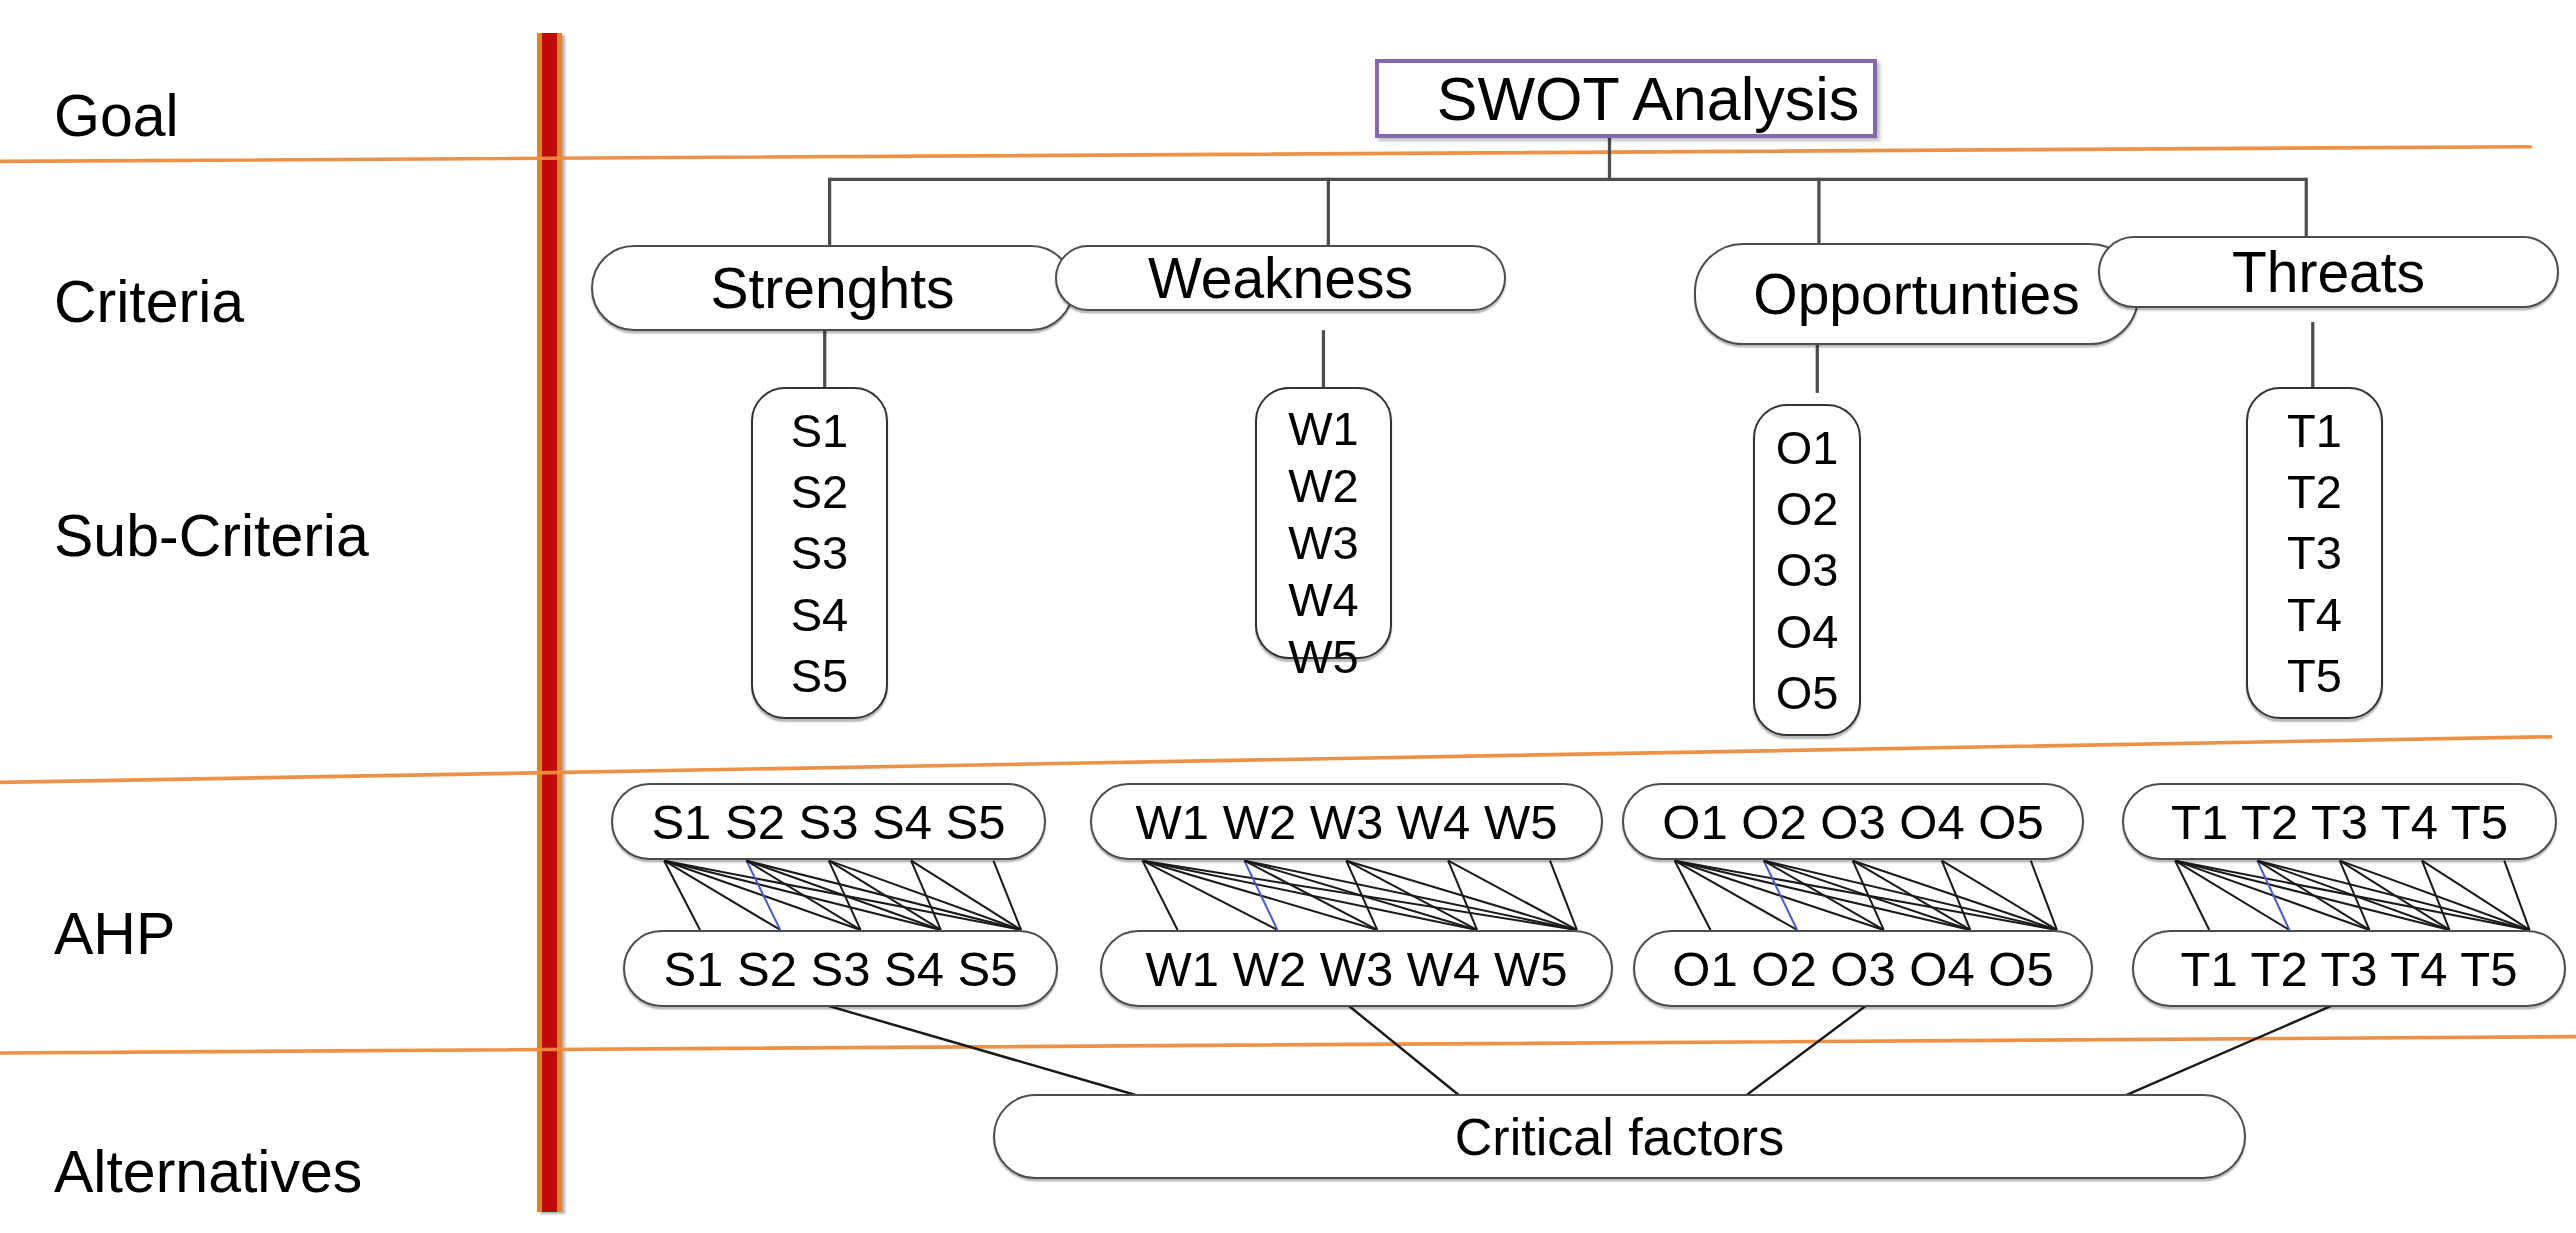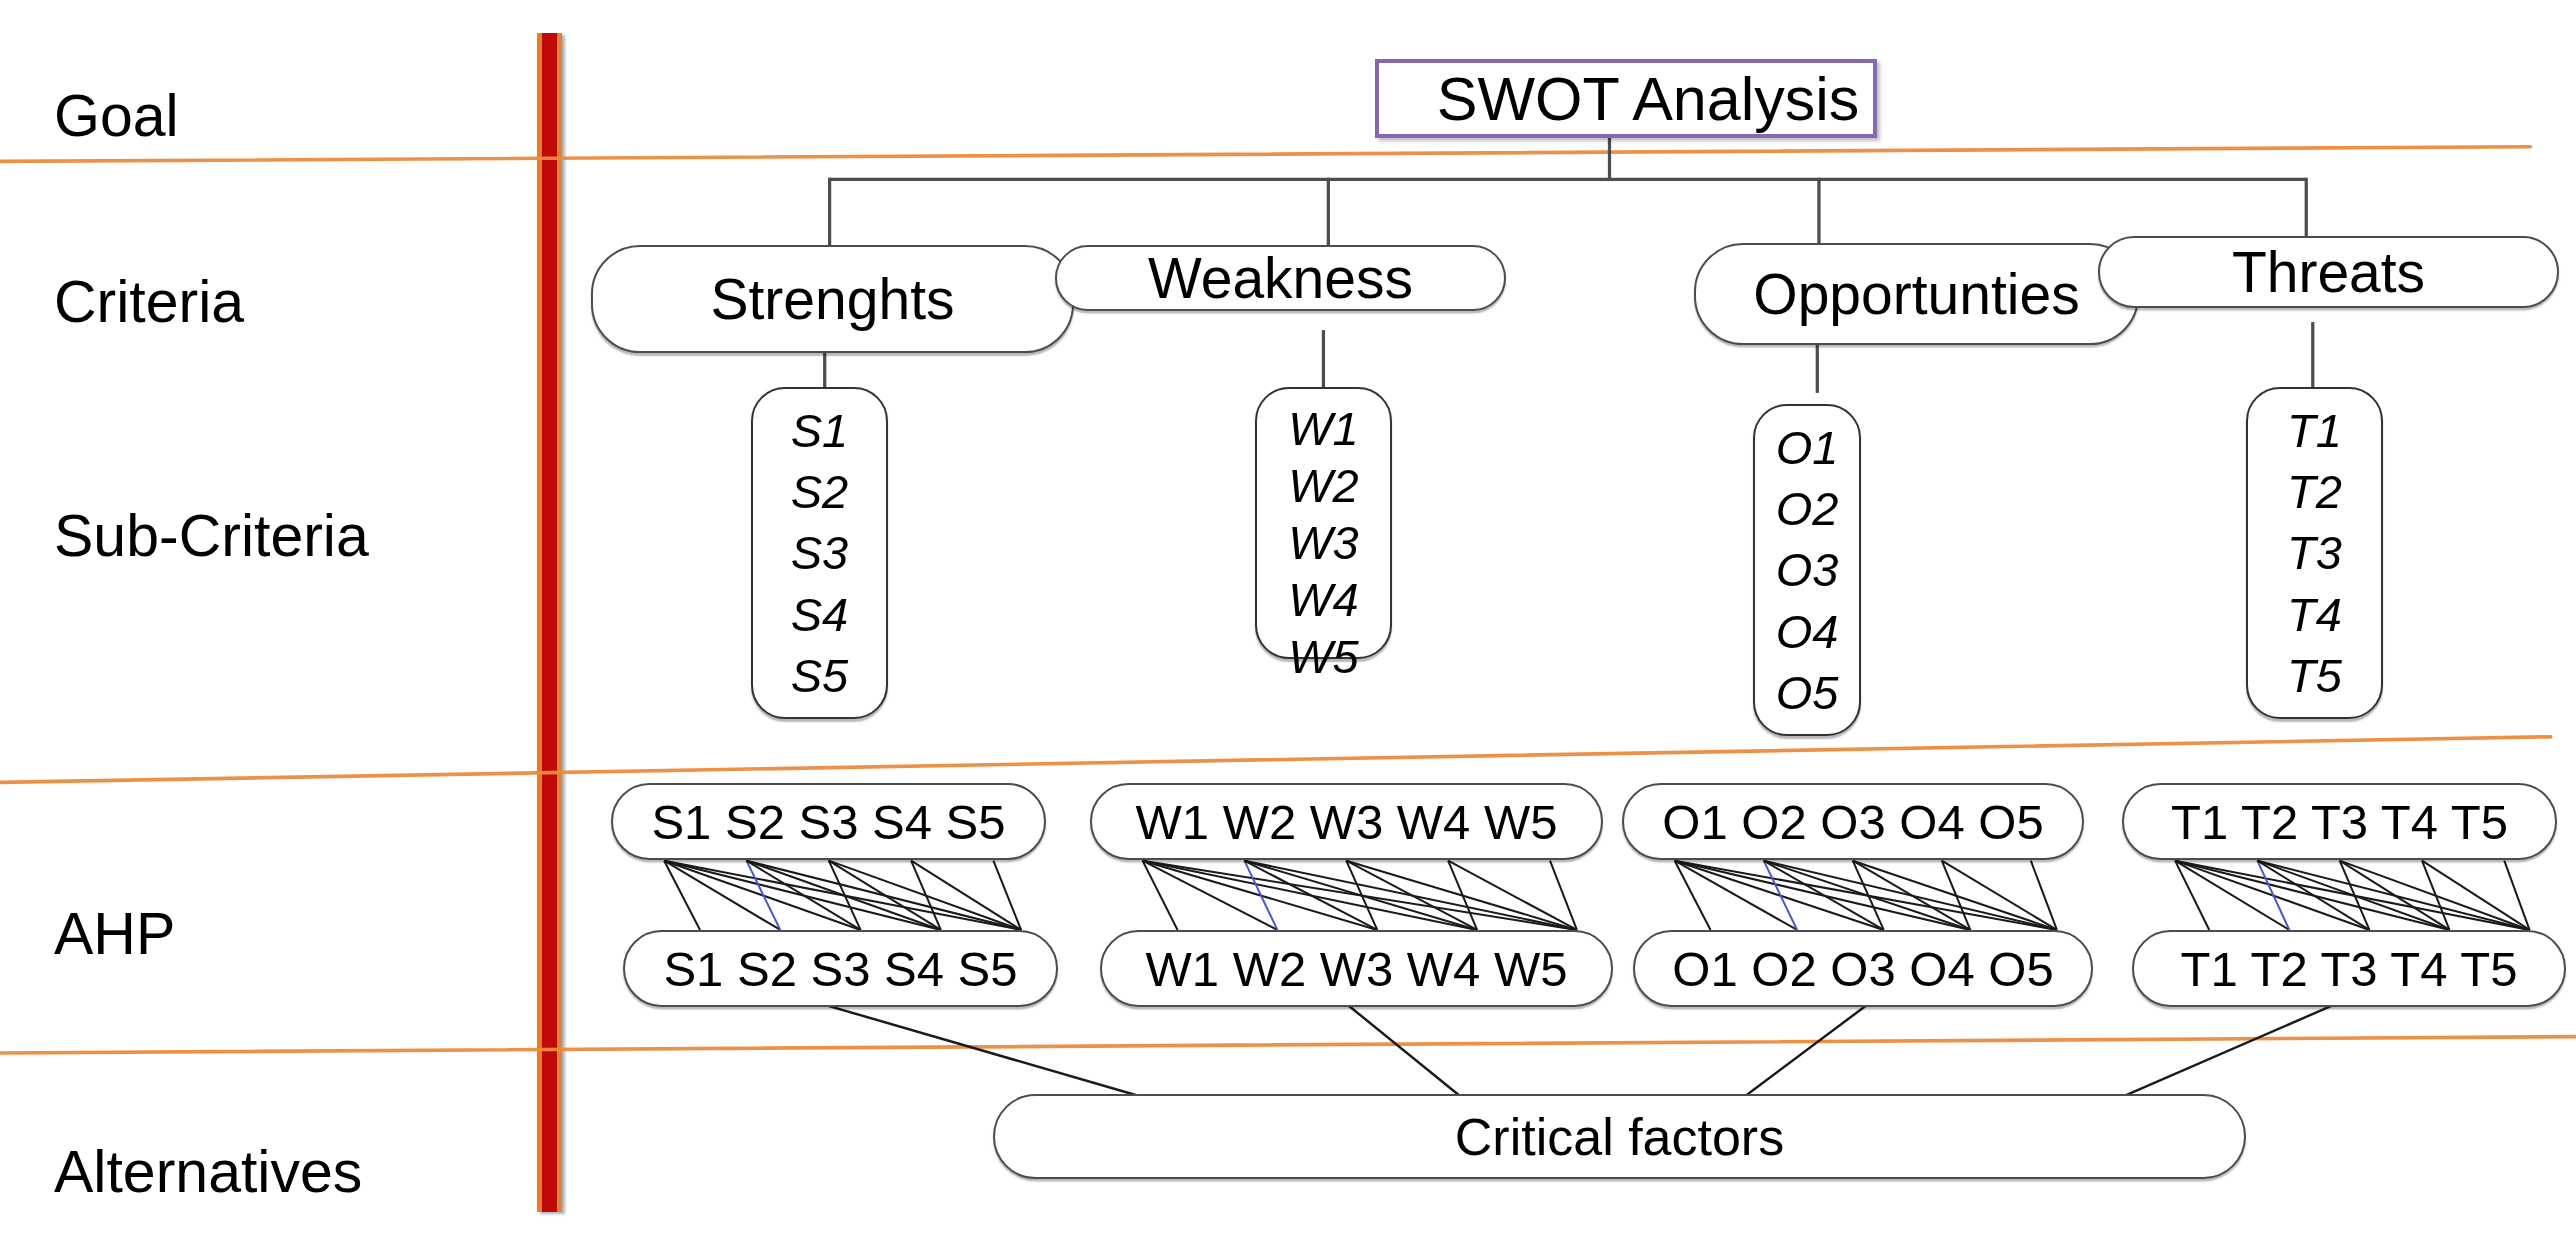--- a/index.html
+++ b/index.html
@@ -19,21 +19,21 @@
           box-shadow:3.3px 2.4px 2.4px rgba(0,0,0,0.30);}
   
   .shape{position:absolute;background:#fff;display:flex;align-items:center;justify-content:center;
          box-sizing:border-box;}
   #swot-box{border:4.9px solid var(--accent-purple,#8767b0);font-size:61px;
             box-shadow:3.3px 3.3px 3.3px rgba(0,0,0,0.25);padding-left:44px;}
   .crit-pill{border:2.4px solid var(--line-dark,#4d4d4d);border-radius:49px;font-size:57px;
              box-shadow:0 2.4px 1.6px rgba(0,0,0,0.28);}
   .sub-box{border:2.4px solid #333;border-radius:34px;flex-direction:column;
            justify-content:space-around;font-size:47px;padding:11.4px 0;
-           box-shadow:0 2.4px 1.6px rgba(0,0,0,0.28);font-style:italic;}
+           box-shadow:0 2.4px 1.6px rgba(0,0,0,0.28);}
   .sub-box div{line-height:57px;}
   .ahp-pill{border:2.4px solid var(--line-dark,#4d4d4d);border-radius:39px;font-size:49px;
             white-space:nowrap;box-shadow:0 2.4px 1.6px rgba(0,0,0,0.28);}
   #critical-ellipse{border:2.4px solid var(--line-dark,#4d4d4d);border-radius:44px;font-size:52px;
             box-shadow:0 2.4px 1.6px rgba(0,0,0,0.28);}
   
   .orange-line{stroke:var(--accent-orange,#ed8c3e);stroke-width:4.5;stroke-linecap:round;opacity:.95;}
   .tree-line{stroke:var(--line-dark,#4d4d4d);stroke-width:4;}
   .cross-line{stroke:var(--line-black,#1a1a1a);stroke-width:2.5;}
   .blue-line{stroke:var(--line-blue,#4a5bc8);stroke-width:2.5;}
@@ -132,21 +132,21 @@
 </svg>
 
 <div class="rowlabel" style="top:82px">Goal</div>
 <div class="rowlabel" style="top:268px">Criteria</div>
 <div class="rowlabel" style="top:502px">Sub-Criteria</div>
 <div class="rowlabel" style="top:900px">AHP</div>
 <div class="rowlabel" style="top:1138px">Alternatives</div>
 
 <div class="shape" id="swot-box" style="left:1375px;top:59px;width:502px;height:79px">SWOT Analysis</div>
 
-<div class="shape crit-pill" style="left:591px;top:245px;width:483px;height:108px">Strenghts</div>
+<div class="shape crit-pill" style="left:591px;top:245px;width:483px;height:86px">Strenghts</div>
 <div class="shape crit-pill" style="left:1055px;top:245px;width:451px;height:66px">Weakness</div>
 <div class="shape crit-pill" style="left:1694px;top:243px;width:445px;height:102px">Opportunties</div>
 <div class="shape crit-pill" style="left:2098px;top:236px;width:461px;height:72px">Threats</div>
 
 <div class="shape sub-box" style="left:751px;top:387px;width:137px;height:332px">
   <div>S1</div>
   <div>S2</div>
   <div>S3</div>
   <div>S4</div>
   <div>S5</div>

